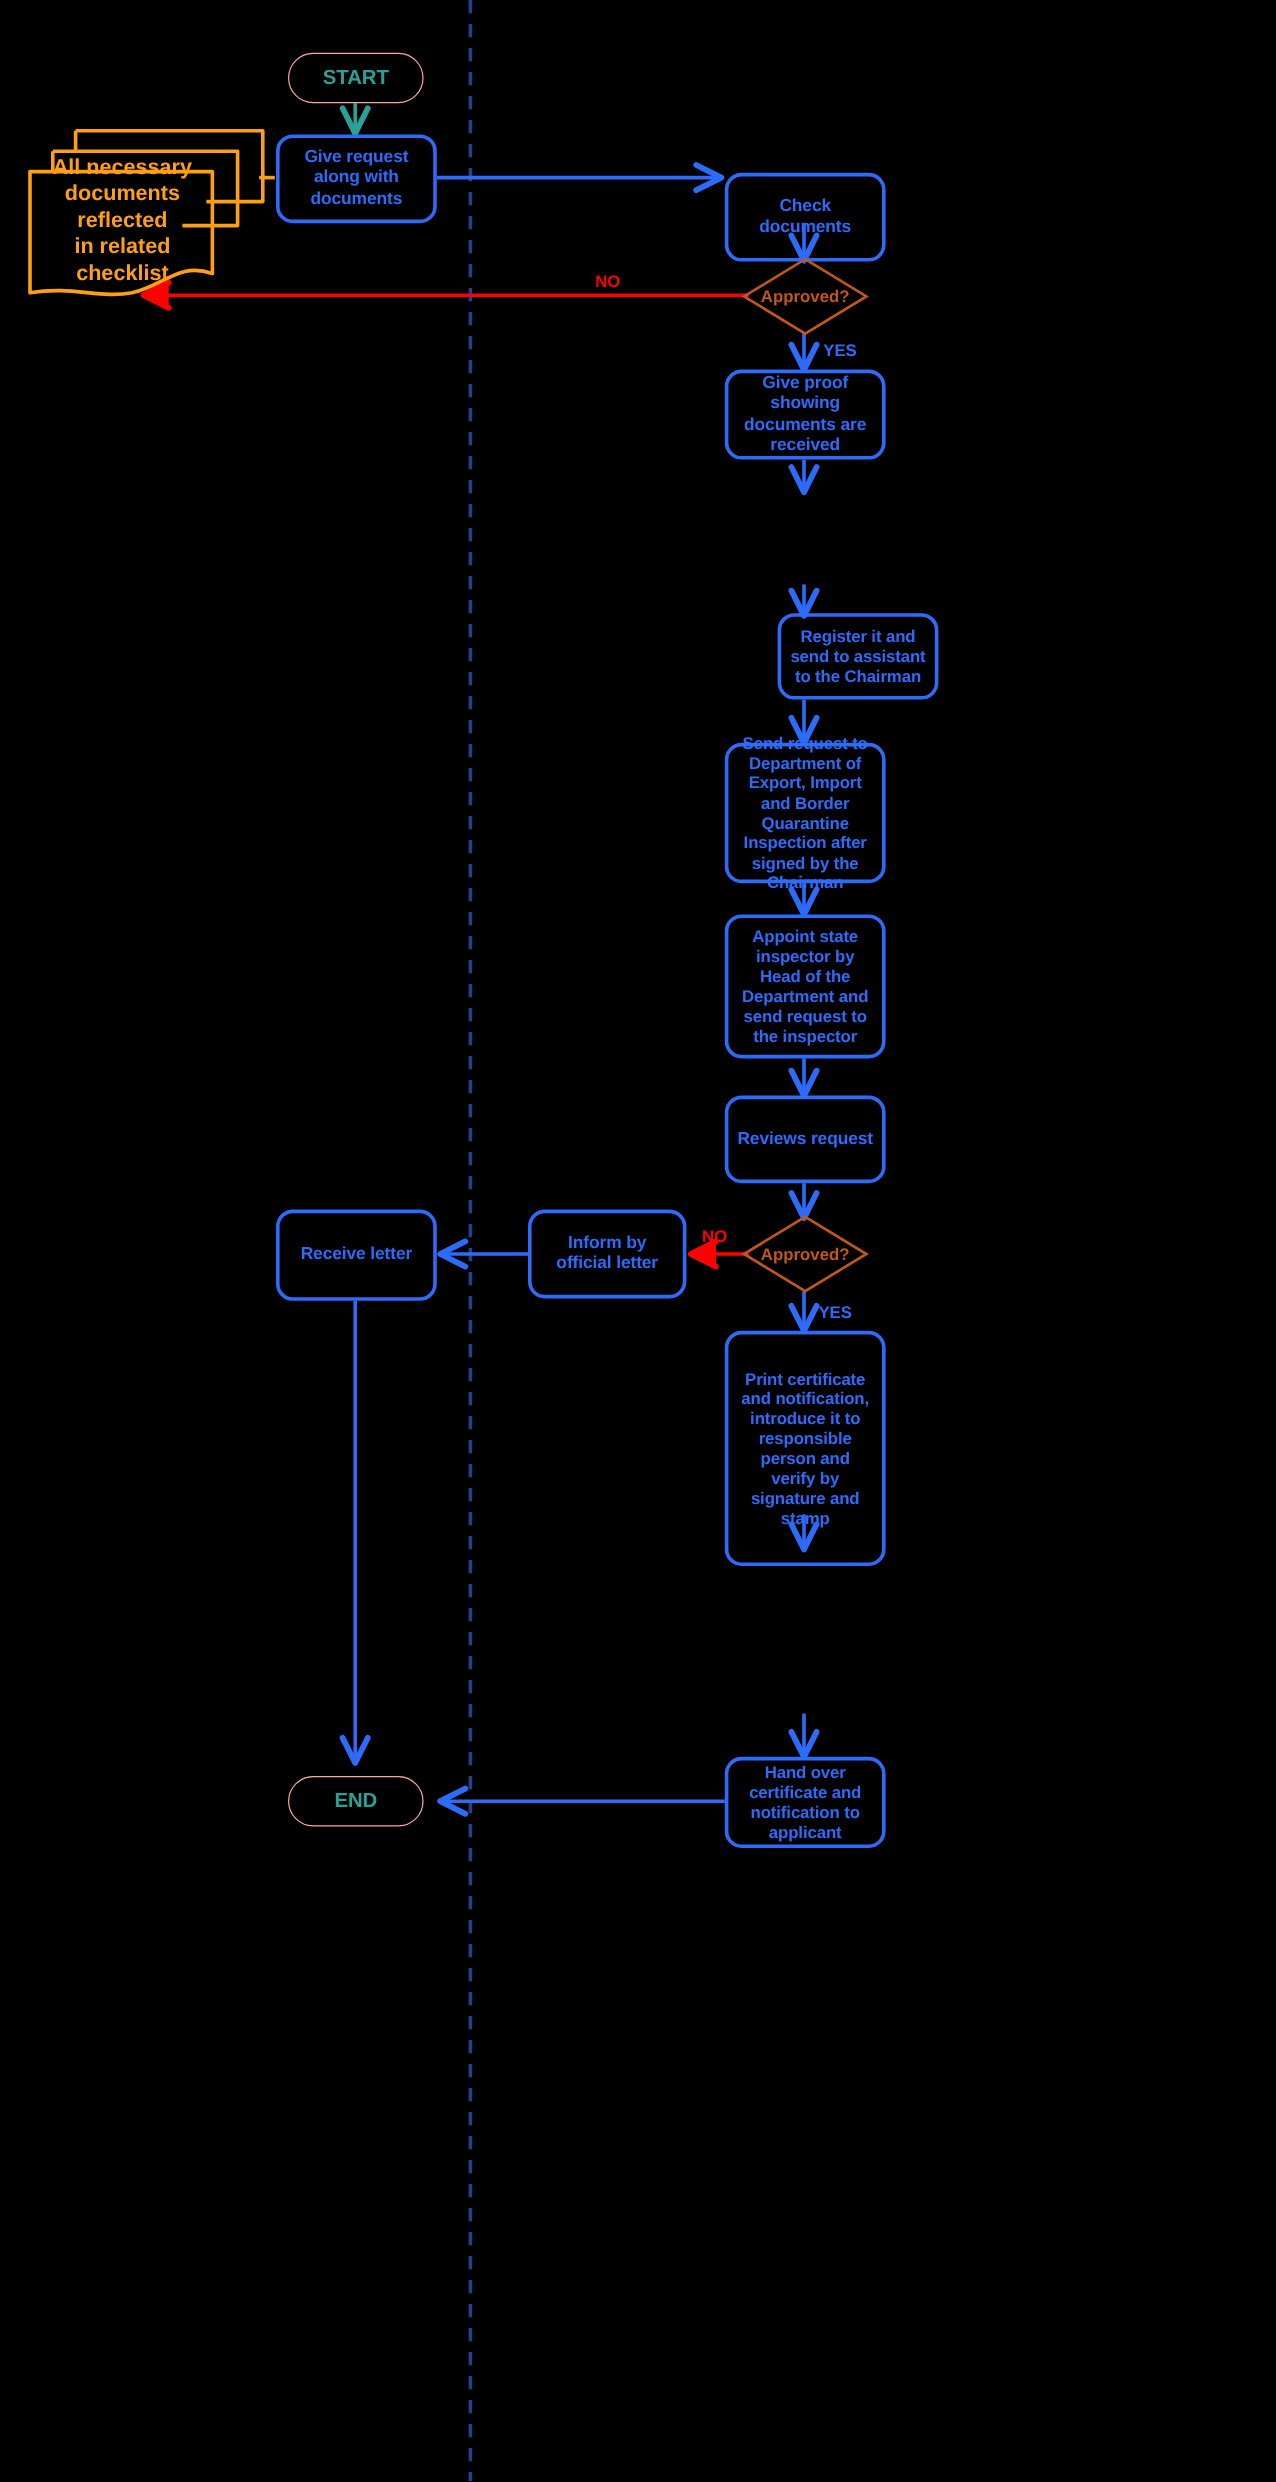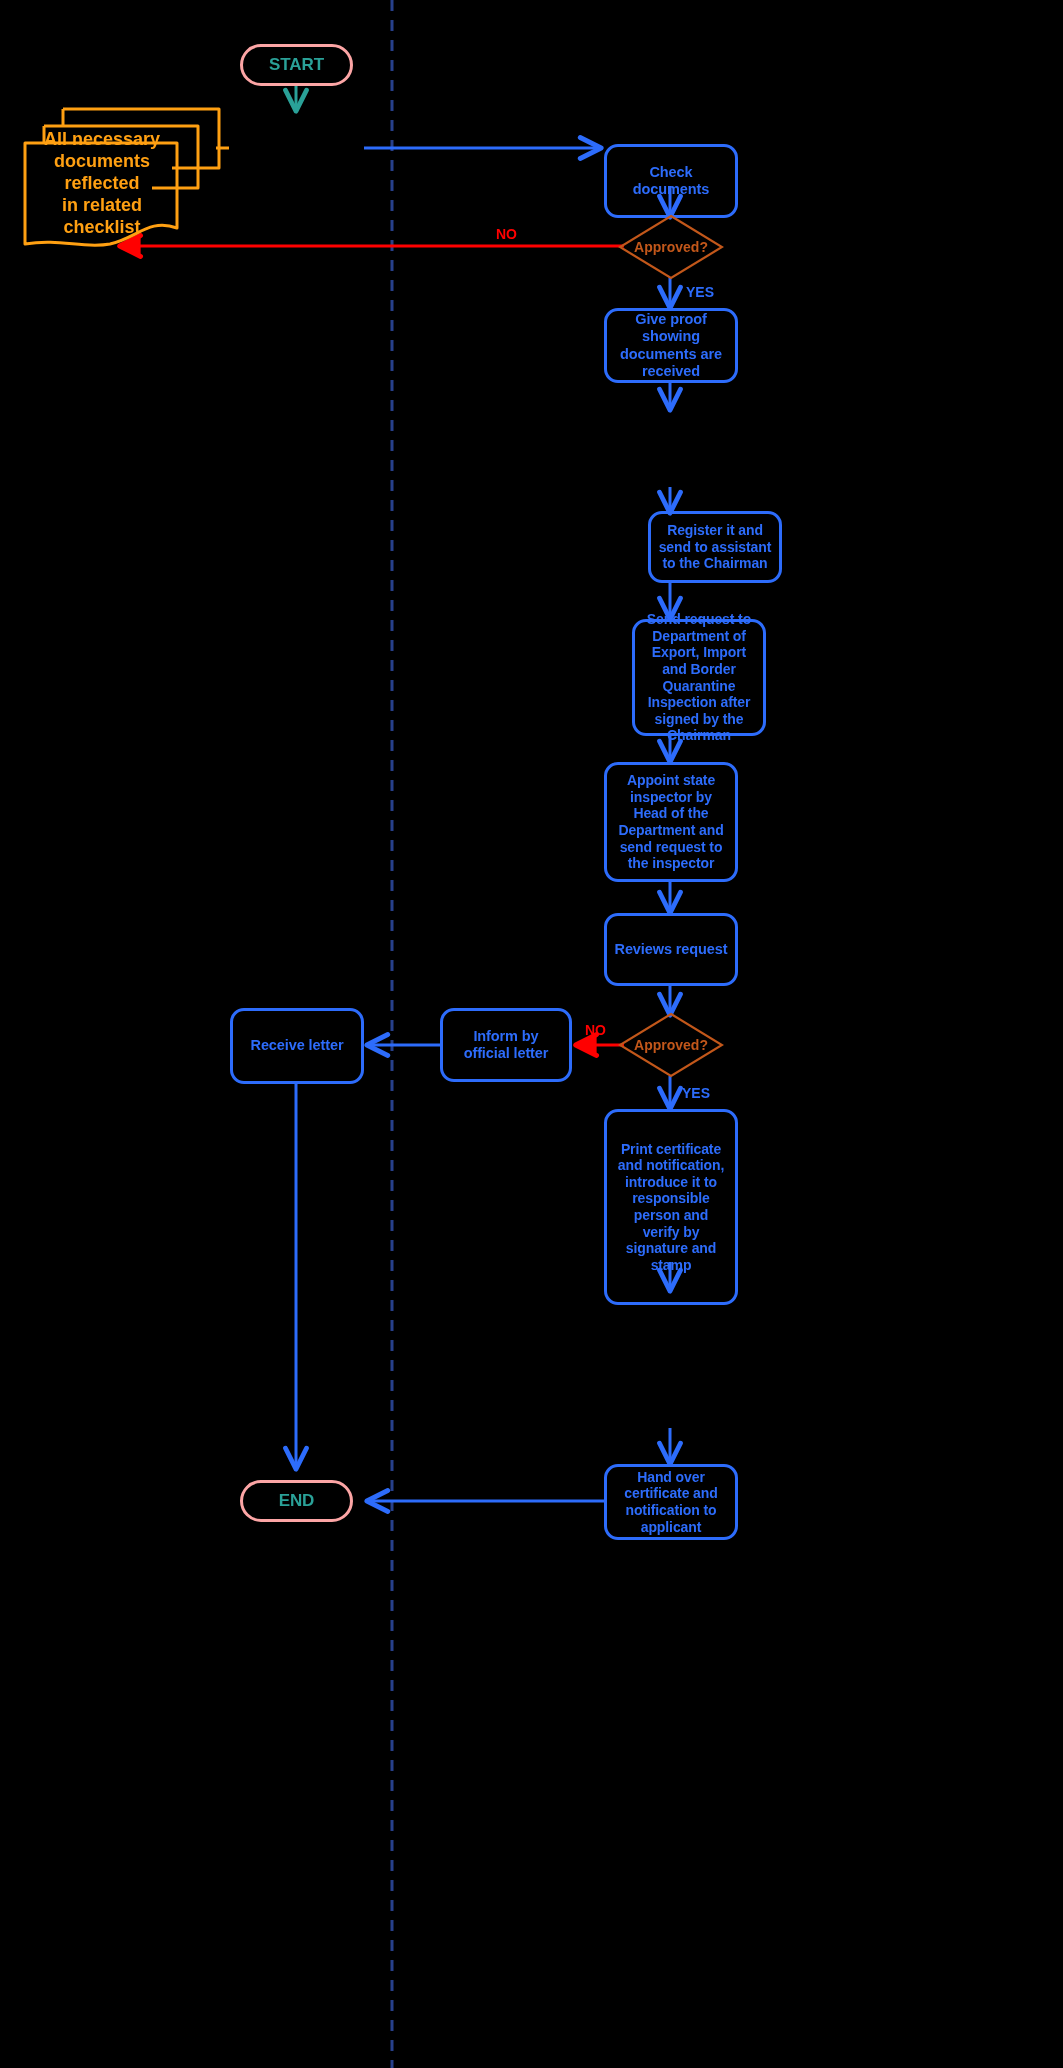--- a/index.html
+++ b/index.html
@@ -30,21 +30,21 @@
     display: flex;
     align-items: center;
     justify-content: center;
     text-align: center;
     line-height: 1.18;
     font-weight: bold;
     letter-spacing: -0.1px;
   }
   
   .terminator {
-    border: 3px solid #fca5a5;
+    border: 1px solid #fca5a5;
     border-radius: 999px;
     color: #2aa198;
     font-size: 17px;
     background: transparent;
   }
   
   .process {
     border: 3px solid #2d6cfb;
     border-radius: 14px;
     color: #2d6cfb;
@@ -157,20 +157,23 @@
       <path d="M22 20 V37" fill="none" stroke="#ffa012" stroke-width="3"></path>
       <path d="M3 37 H155 V122 C127 112 115 132 88 138 C61 143 38 132 3 138 Z" fill="none" stroke="#ffa012" stroke-width="3" stroke-linejoin="round"></path>
     </svg>
     <div class="docnote" style="left:5px; top:43px; width:150px; height:70px; flex-direction:column;">
       <div>All necessary</div>
       <div>documents reflected</div>
       <div>in related checklist</div>
     </div>
   </div>
 
+  <div class="node process" style="left:230px; top:112px; width:134px; height:74px;">
+    <span>Give request along with documents</span>
+  </div>
 
   <div class="node process" style="left:604px; top:112px; width:134px; height:74px;margin-top:32px;">
     <span>Check documents</span>
   </div>
 
   <div class="decision" style="left:618px; top:214px; width:106px; height:66px;">
     <svg width="106" height="66" viewBox="0 0 106 66" style="position:absolute;left:0;top:0;">
       <polygon points="53,2 104,33 53,64 2,33" fill="none" stroke="#c2571a" stroke-width="2.2"></polygon>
     </svg>
     <span class="dtext">Approved?</span>
@@ -185,21 +188,21 @@
 
   <div class="node process" style="left:604px; top:308px; width:134px; height:75px;">
     <span>Give proof showing documents are received</span>
   </div>
 
 
   <div class="node process small" style="left:604px; top:511px; width:134px; height:72px;margin-left:44px;">
     <span>Register it and send to assistant to the Chairman</span>
   </div>
 
-  <div class="node process small" style="left:604px; top:619px; width:134px; height:117px;margin-left:28px;">
+  <div class="node process small" style="left:604px; top:619px; width:134px; height:117px;">
     <span>Send request to Department of Export, Import and Border Quarantine Inspection after signed by the Chairman</span>
   </div>
 
   <div class="node process small" style="left:604px; top:762px; width:134px; height:120px;">
     <span>Appoint state inspector by Head of the Department and send request to the inspector</span>
   </div>
 
   <div class="node process" style="left:604px; top:913px; width:134px; height:73px;">
     <span>Reviews request</span>
   </div>

